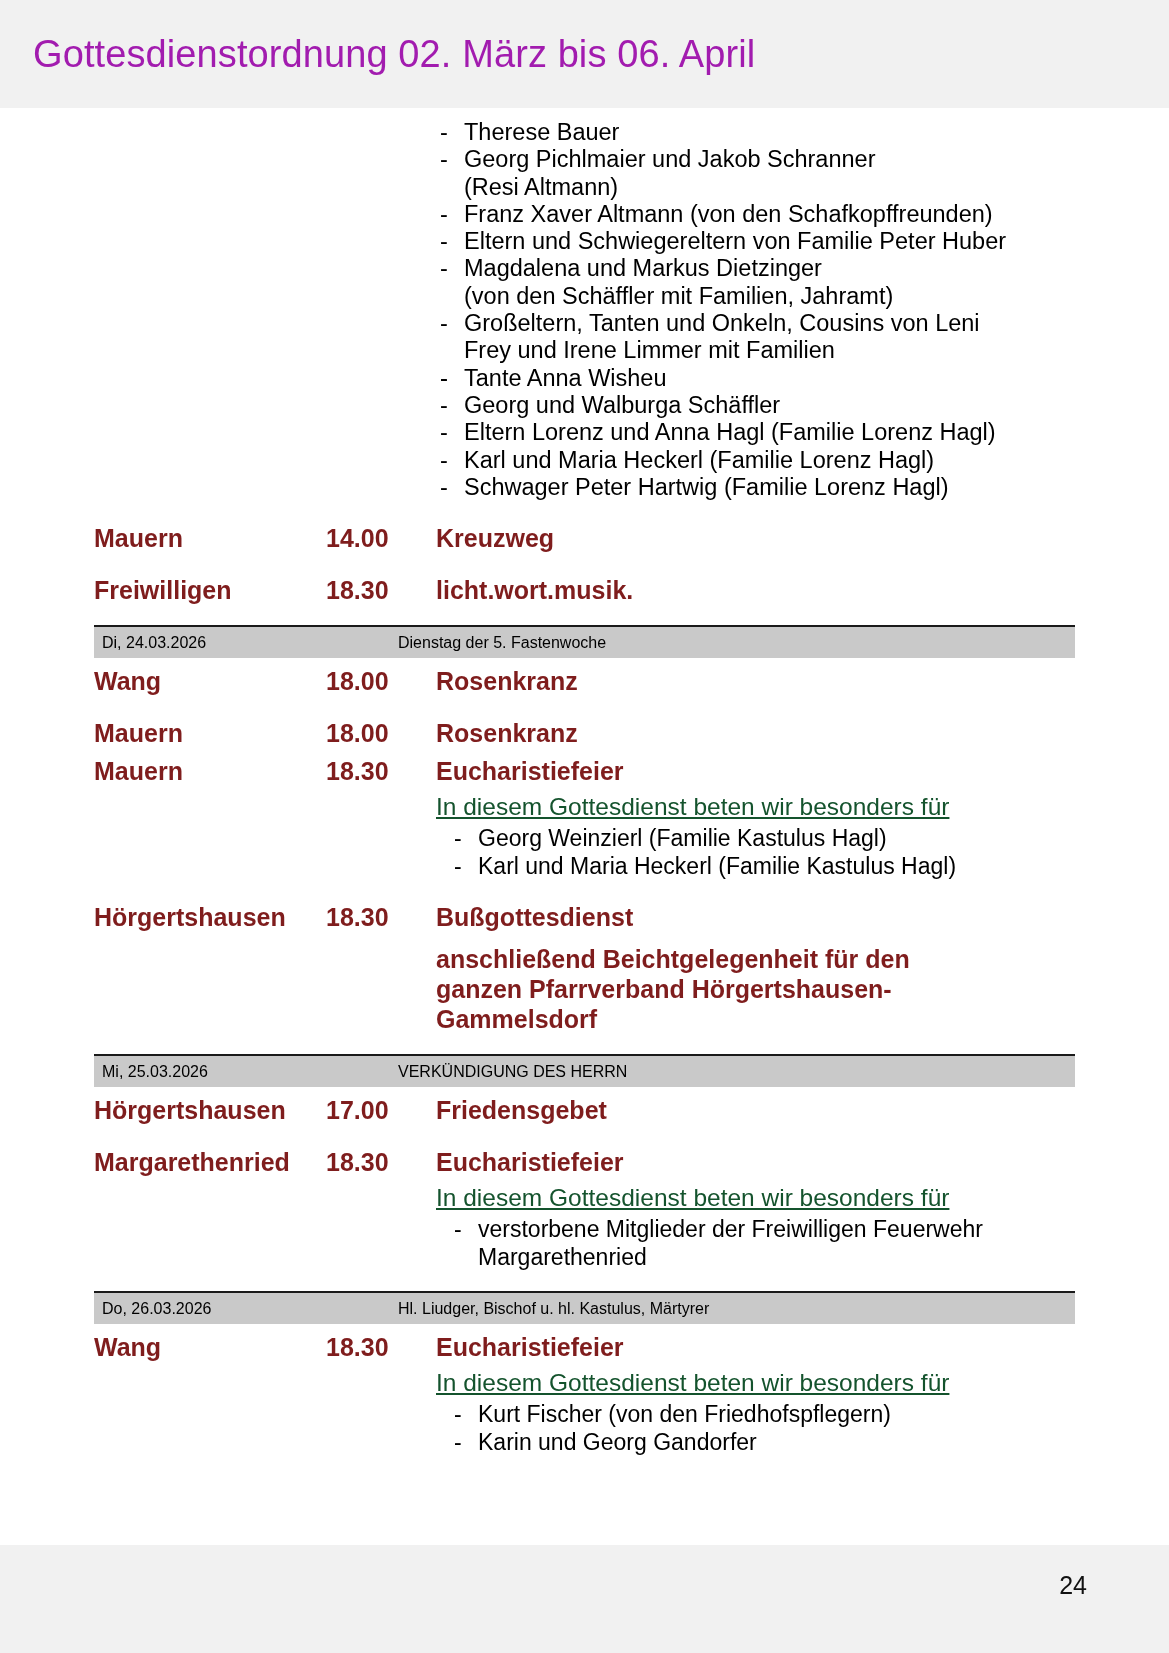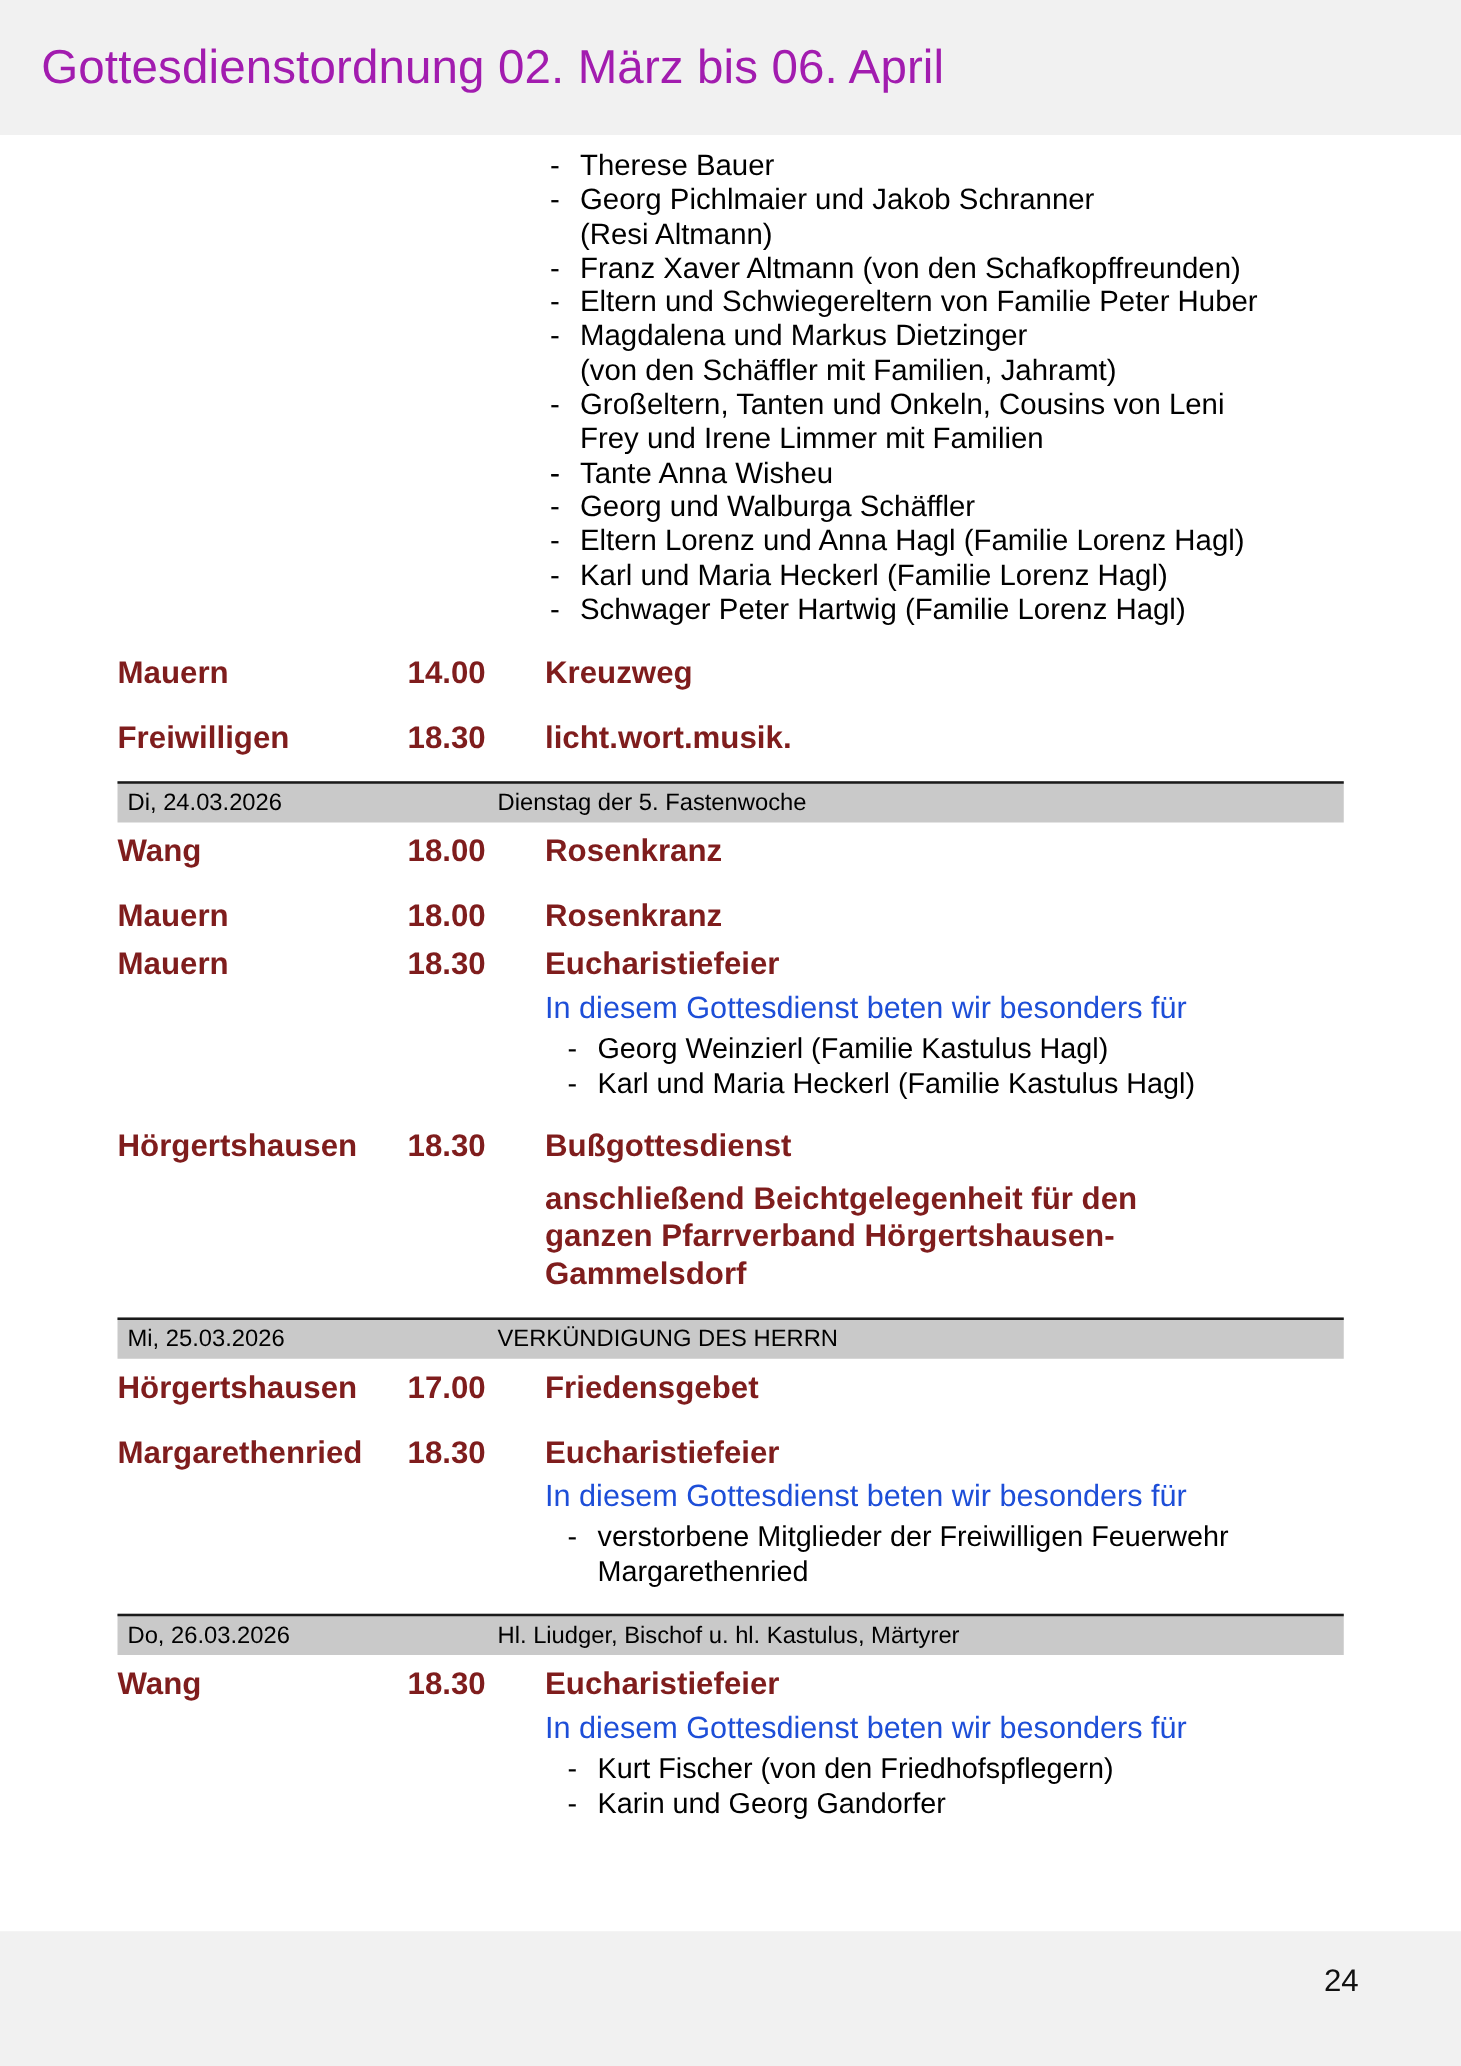--- a/index.html
+++ b/index.html
@@ -129,42 +129,43 @@
 
   
   .prayer-block {
     margin-left: 342px;
     margin-top: 6px;
   }
   .prayer-heading {
     font-size: 24.5px;
     line-height: 30px;
     font-weight: normal;
-    color: #1d4ed8;
+    color: #14532d;
+    text-decoration: underline;
     display: inline-block;
   }
   .prayer-block .intentions {
     margin-top: 2px;
     margin-left: 18px;
   }
   .prayer-block .intentions li {
     font-size: 23px;
     line-height: 28px;
   }
 
   
   .date-bar {
     margin-top: 20px;
     margin-bottom: 6px;
     background: #c9c9c9;
     border-top: 2.5px solid #1a1a1a;
     height: 31px;
     display: flex;
     align-items: center;
-    font-size: 19px;
+    font-size: 16px;
     color: #000000;
   }
   .date-bar .date-text {
     margin-left: 8px;
     width: 296px;
     flex: 0 0 296px;
     white-space: nowrap;
   }
   .date-bar .feast-text {
     white-space: nowrap;

